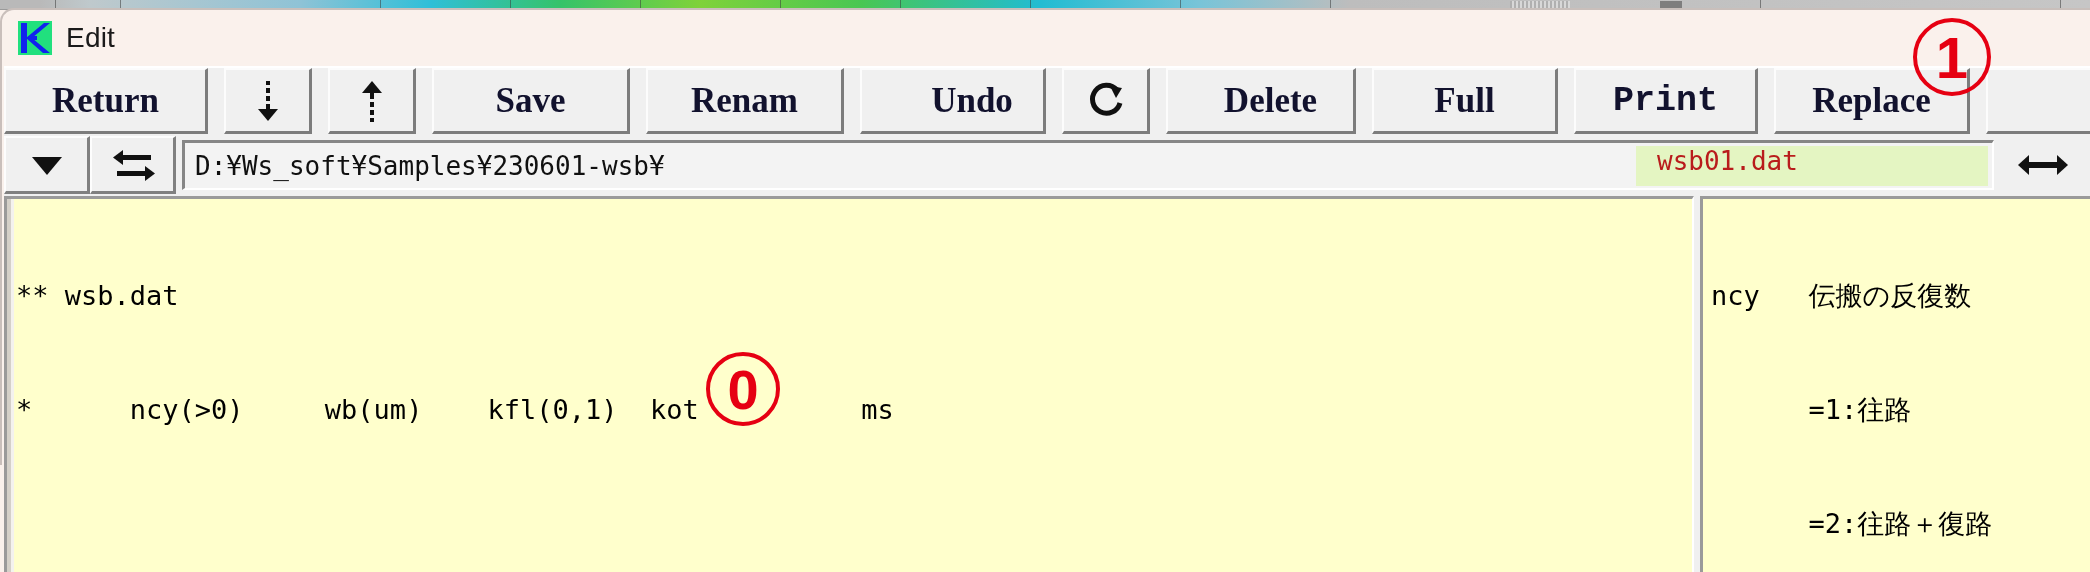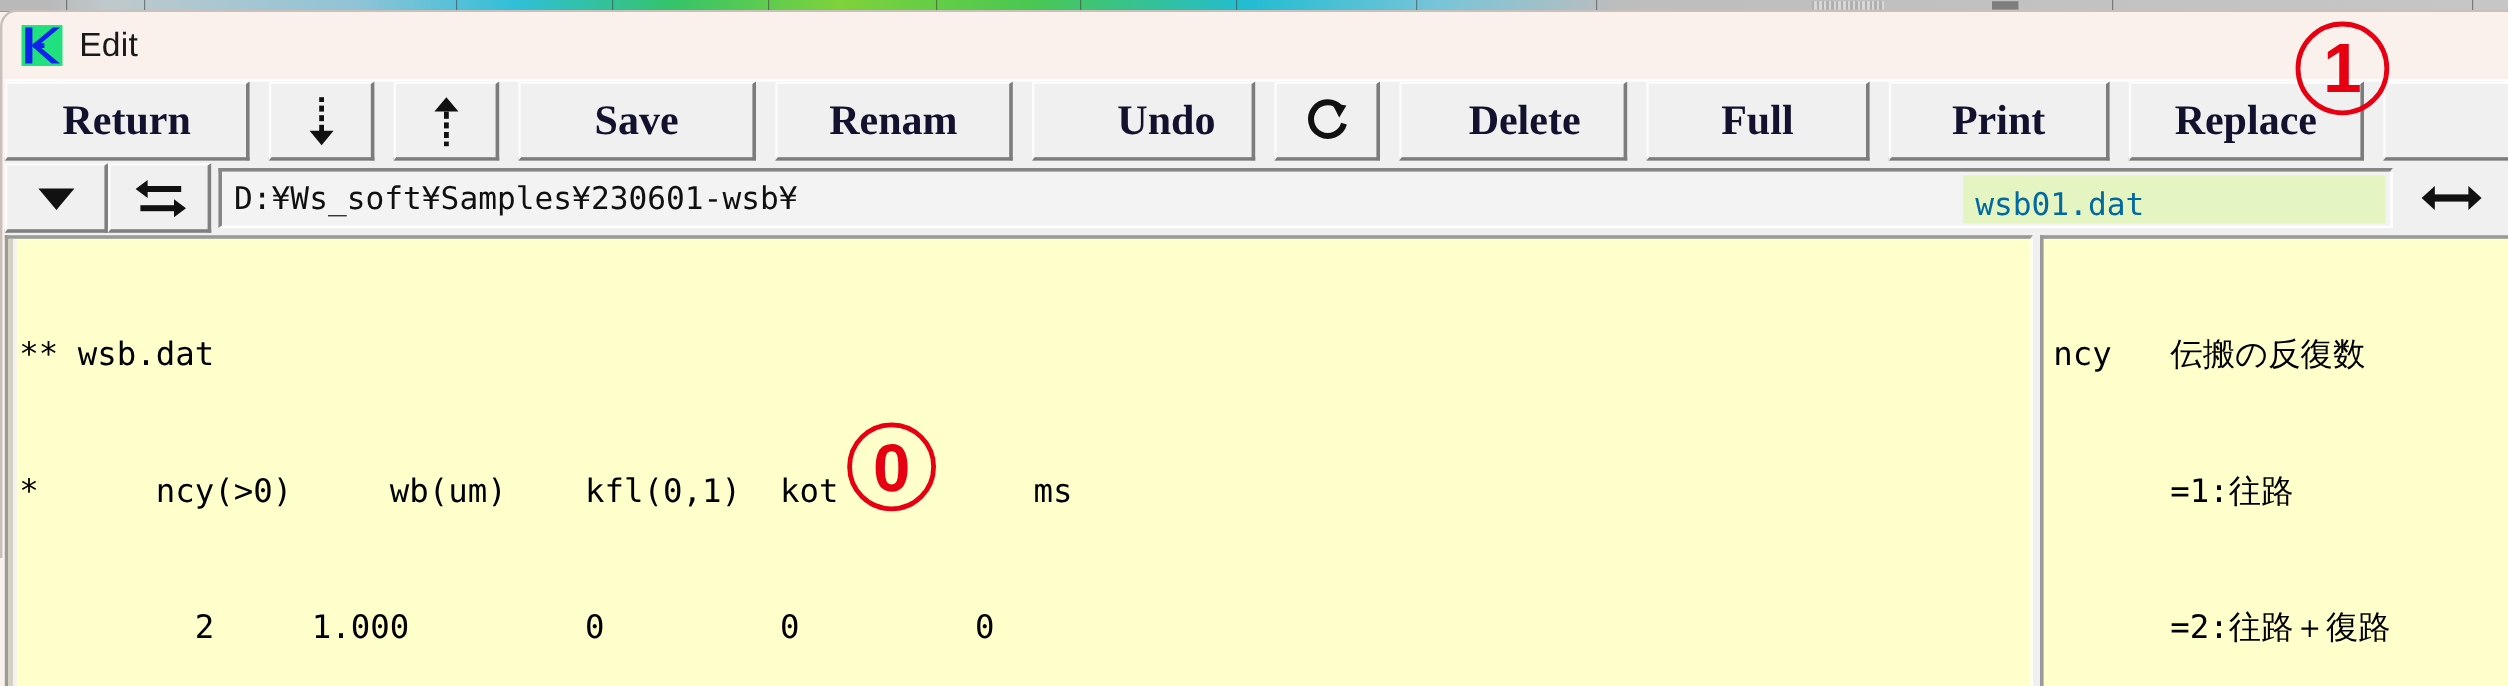--- a/index.html
+++ b/index.html
@@ -111,21 +111,21 @@
   }
   .tbtn.w-return { width: 204px; }
   .tbtn.w-icon   { width: 88px;  }
   .tbtn.w-save   { width: 198px; }
   .tbtn.w-renam  { width: 198px; }
   .tbtn.w-undo   { width: 186px; padding-left: 39px; }
   .tbtn.w-redo   { width: 88px;  }
   .tbtn.w-delete { width: 190px; padding-left: 20px; }
   .tbtn.w-full   { width: 186px; }
   .tbtn.w-copy   { width: 190px; }
-  .tbtn.w-print  { width: 184px; }
+  .tbtn.w-print  { width: 184px; font-family: Liberation Mono, monospace; }
   .tbtn.w-replace{ width: 196px; }
   .tbtn.w-tail   { flex: 1 1 auto; border-right: none; }
 
   .arrow-ico { display:block; }
 
   
   .pathbar {
     position: absolute; left: 2px; top: 124px;
     width: 2086px; height: 62px;
     background: #f0f0f0;
@@ -157,26 +157,26 @@
     font-family: "DejaVu Sans Mono", monospace;
     font-size: 26px;
     color: #101010;
     padding-left: 10px;
     position: relative;
   }
   .file-field {
     position: absolute; right: 4px; top: 3px;
     width: 352px; height: 40px;
     background: #e4f5c2;
-    display: flex; align-items: flex-end;
-    padding-left: 10px;
+    display: flex; align-items: flex-start;
+    padding-left: 21px;
     box-sizing: border-box;
     font-family: "DejaVu Sans Mono", monospace;
     font-size: 26px;
-    color: #0369a1;
+    color: #b91c1c;
   }
   .hsize-btn {
     width: 94px; height: 58px;
     background: #f0f0f0;
     display: flex; align-items: center; justify-content: center;
     flex: 0 0 auto;
     border-left: 2px solid #f0f0f0;
   }
 
   
@@ -382,21 +382,20 @@
       </div>
     </div>
 
     <div class="editor-wrap">
 
       <div class="editor">
         <div class="gutter"></div>
         <div class="code">
           <span class="row">** wsb.dat</span>
           <span class="row">*      ncy(&gt;0)     wb(um)    kfl(0,1)  kot          ms</span>
-          <span class="row">         2     1.000         0         0         0</span>
           
           
           
           
           
         </div>
       </div>
 
       <div class="sidepanel">
         <div class="side-code">

